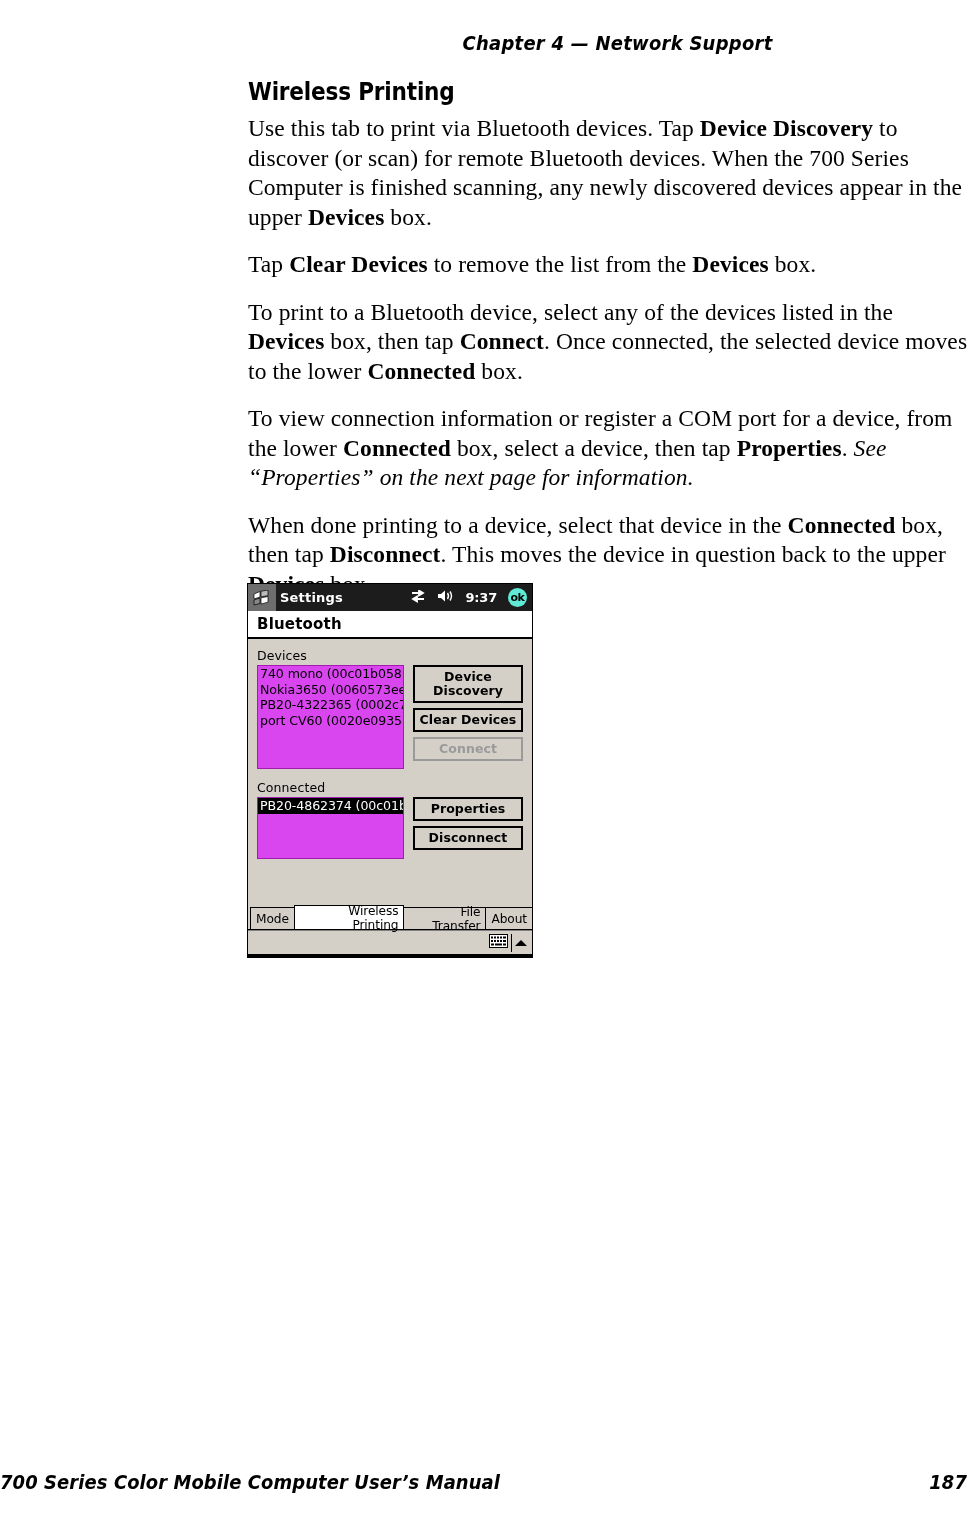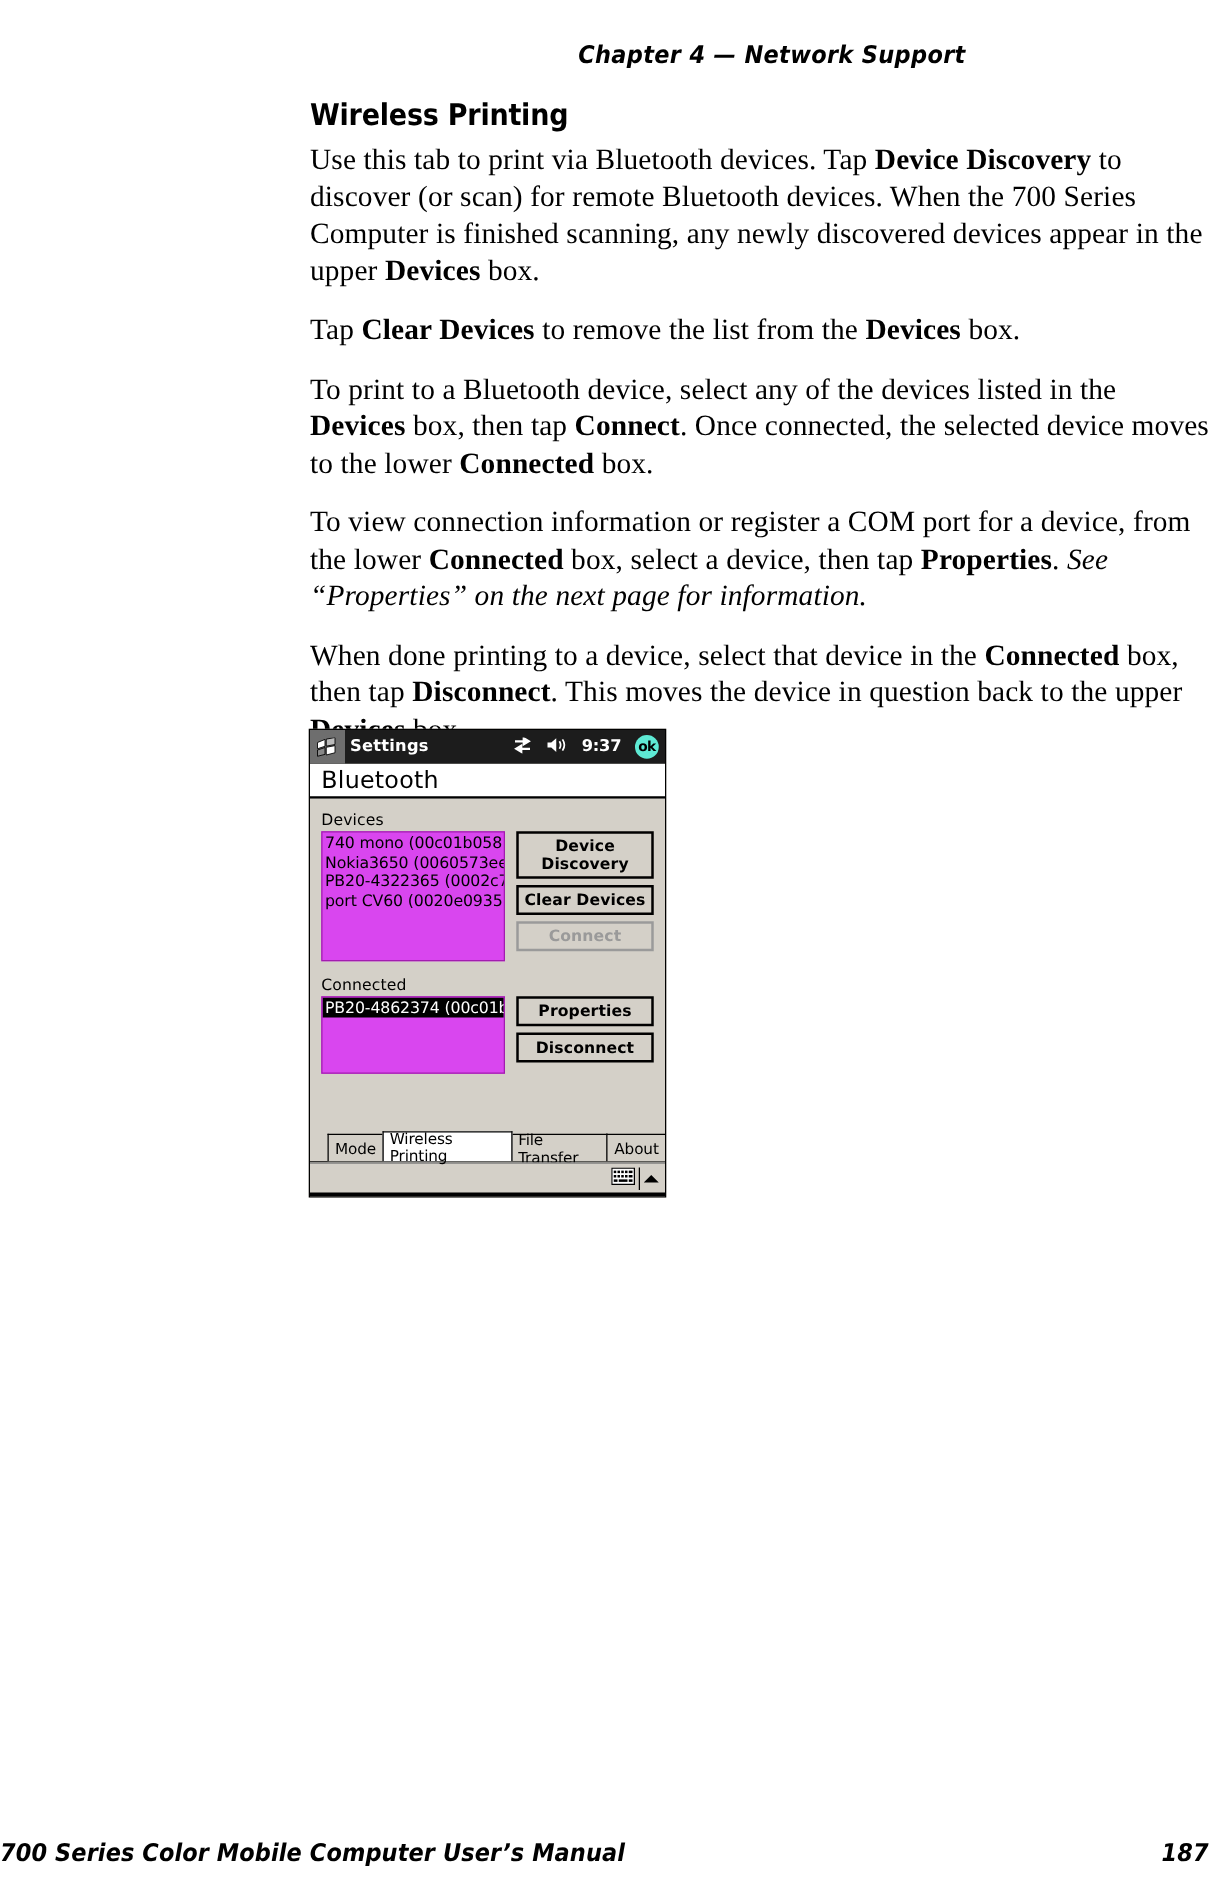--- a/index.html
+++ b/index.html
@@ -137,22 +137,22 @@
   .pda-subheader {
     height: 28px;
     background: #ffffff;
     border-bottom: 2px solid #000000;
     display: flex;
     align-items: center;
     padding-left: 9px;
     box-sizing: border-box;
   }
   .pda-subheader span {
-    font-size: 19px;
-    font-weight: normal;
+    font-size: 15px;
+    font-weight: bold;
     letter-spacing: 0.2px;
   }
 
   .pda-body {
     position: relative;
     height: 262px;
     background: #d4d0c8;
     padding: 9px;
     box-sizing: border-box;
   }
@@ -226,21 +226,22 @@
   .pda-tabs {
     position: absolute;
     left: 0;
     bottom: 27px;
     width: 100%;
     height: 24px;
     display: flex;
     align-items: flex-end;
     border-bottom: 1px solid #000000;
     box-sizing: border-box;
-    padding-left: 14px;
+    padding-left: 2px;
+    text-align: right;
   }
   .tab {
     height: 22px;
     background: #d4d0c8;
     border: 1px solid #000000;
     border-bottom: none;
     box-sizing: border-box;
     font-size: 12.2px;
     display: flex;
     align-items: center;

